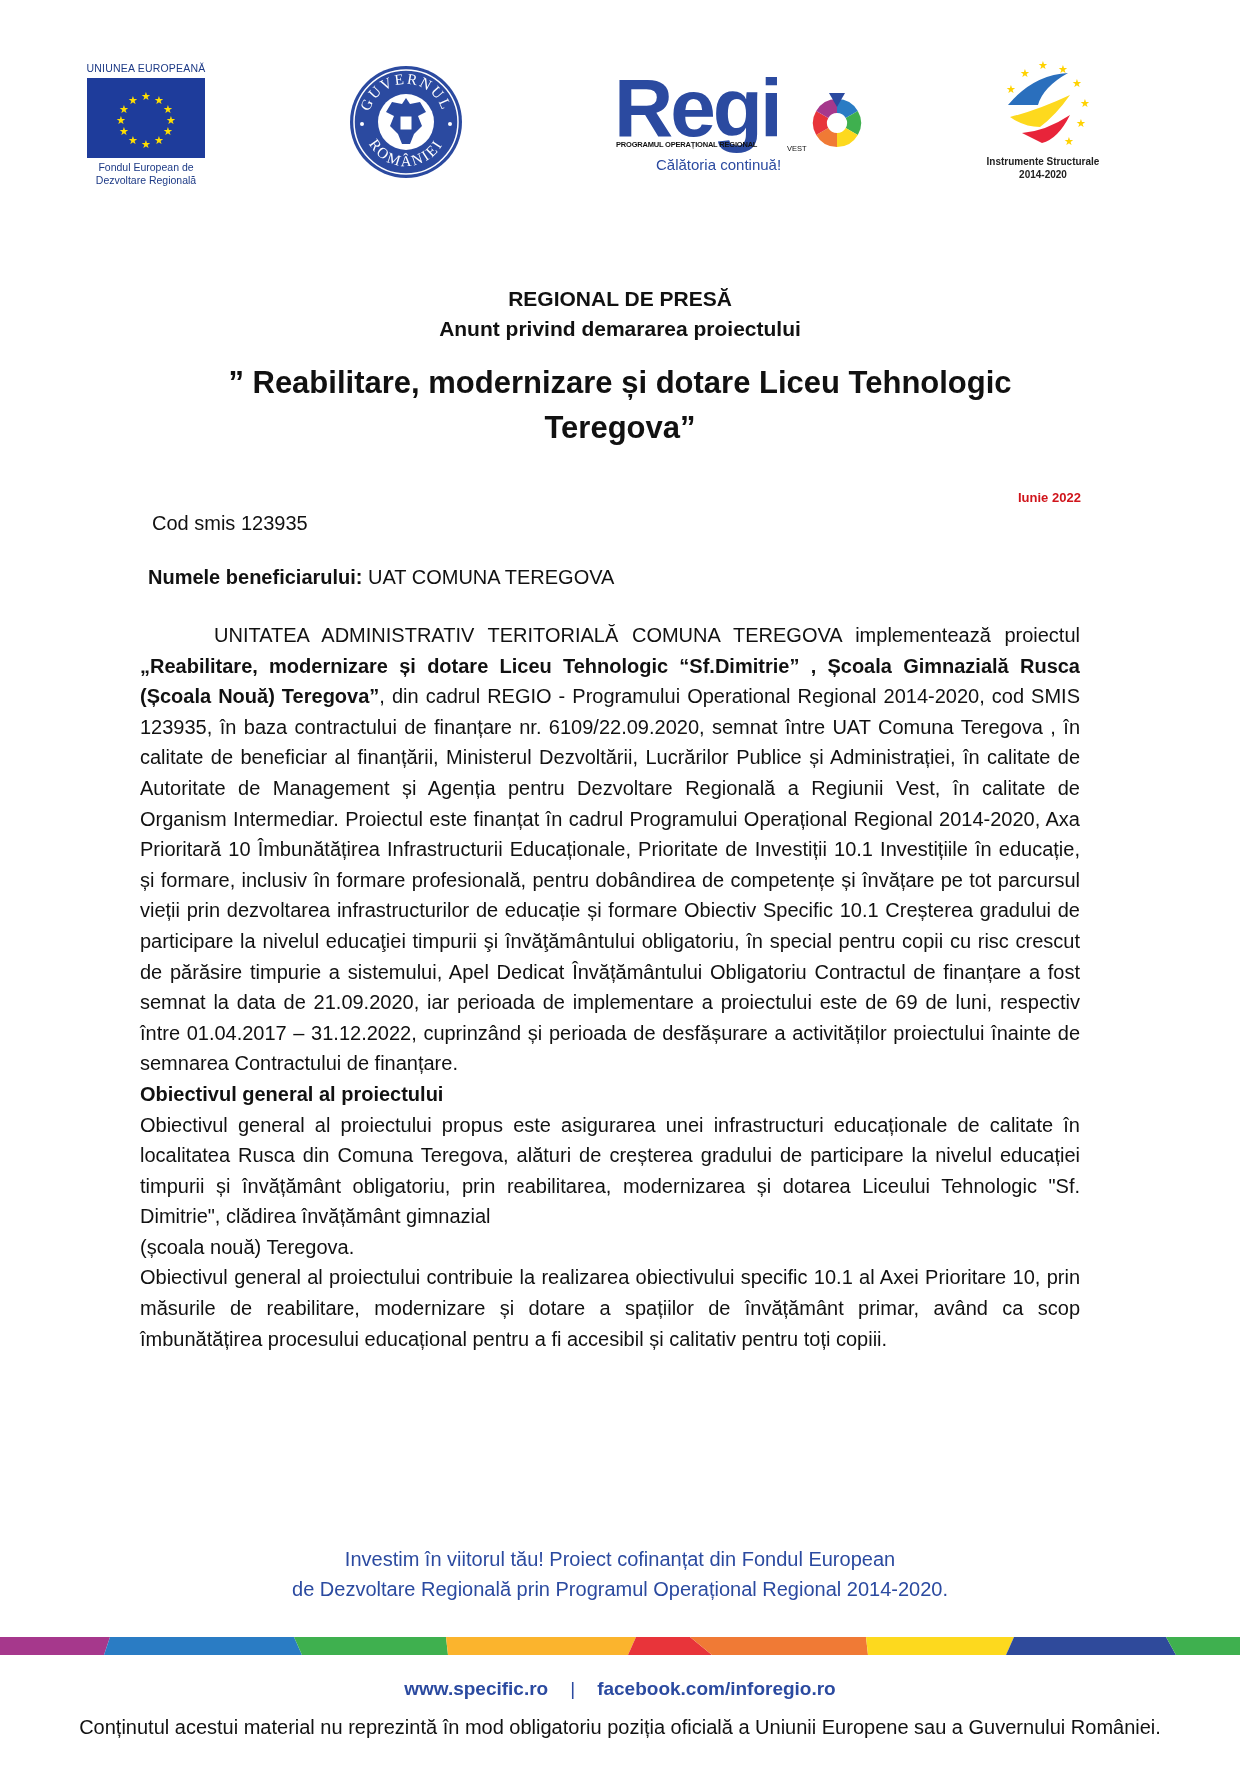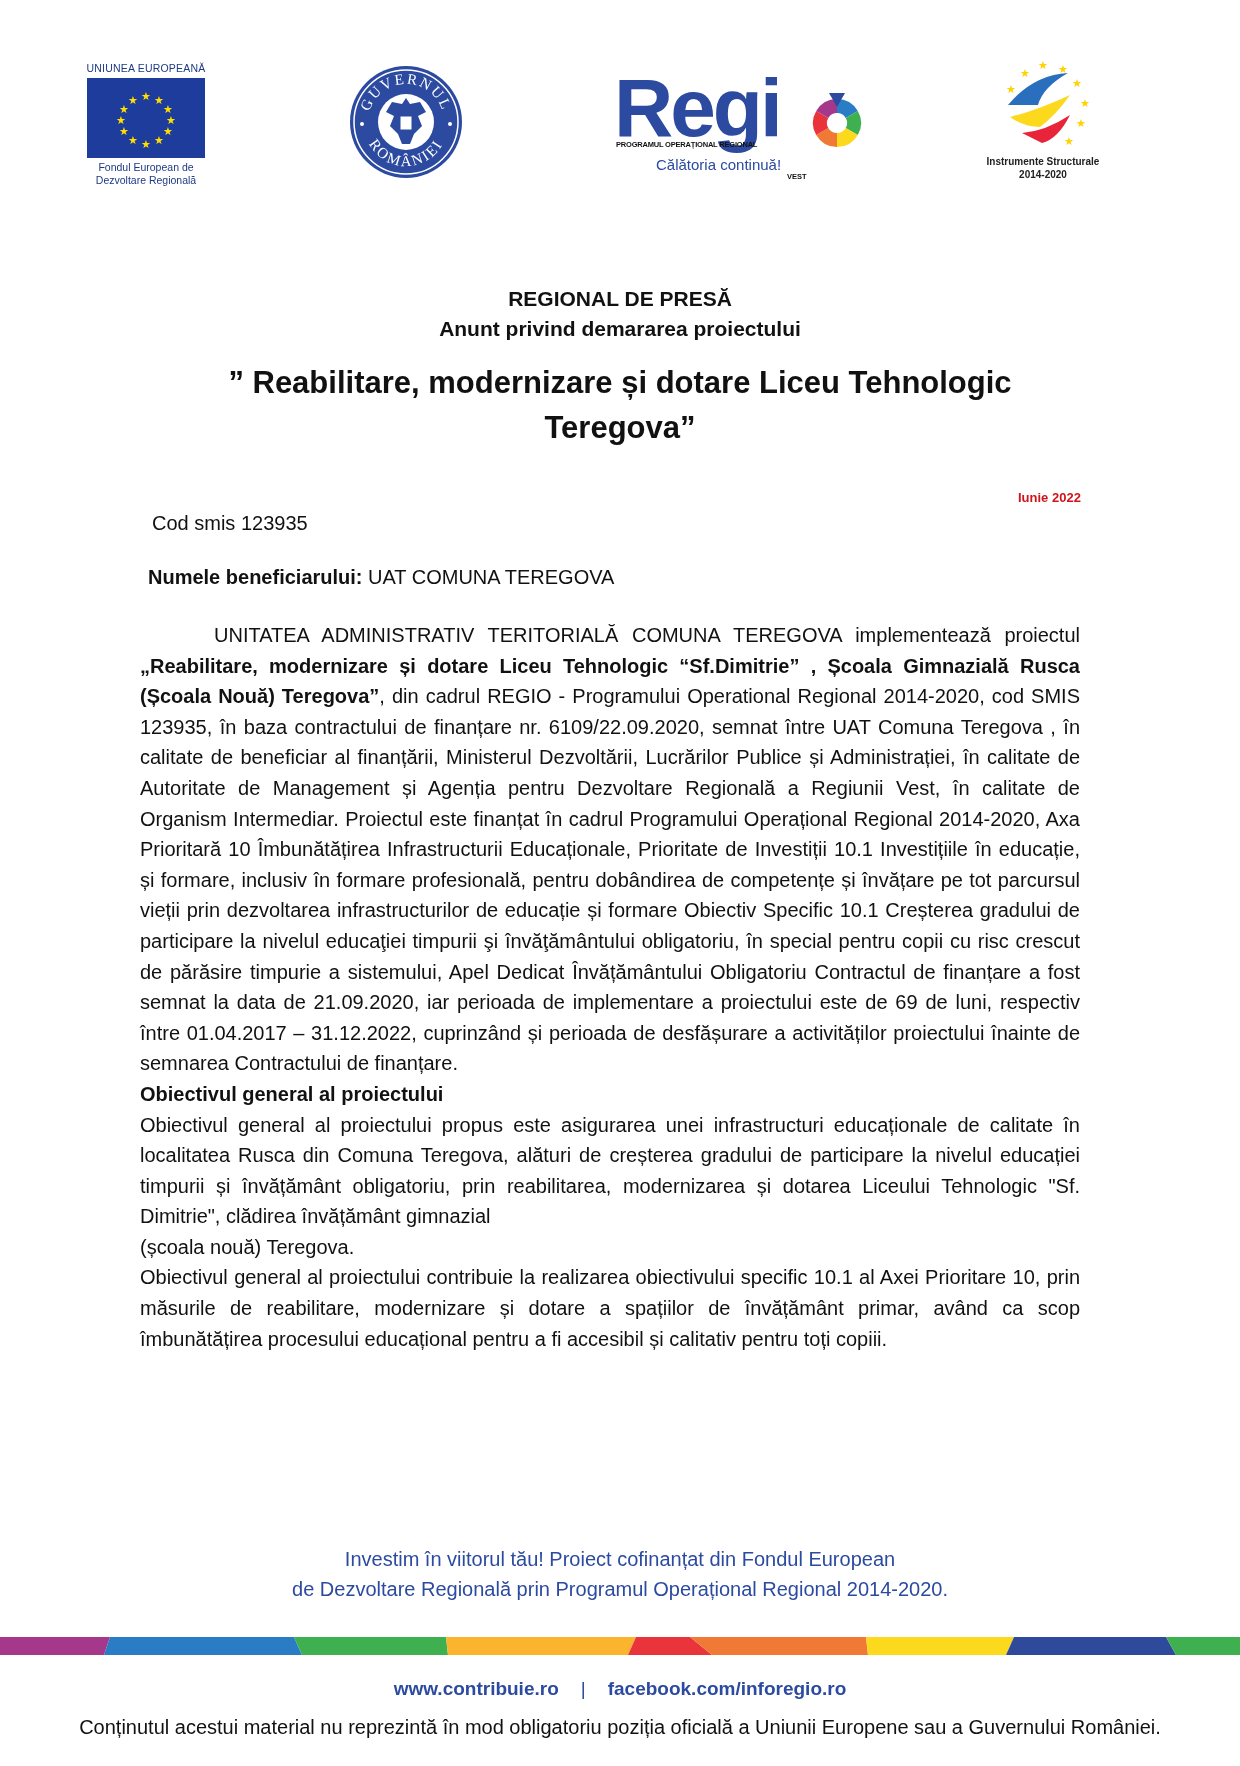--- a/index.html
+++ b/index.html
@@ -14,21 +14,21 @@
   .eu-flag svg { position: absolute; left: 0; top: 0; }
   .eu-bottom { font-size: 10.5px; color: #1d3a86; line-height: 13px; white-space: nowrap; }
 
   .gov-logo { left: 348px; top: 64px; width: 116px; height: 116px; }
 
   .regio-logo { left: 614px; top: 68px; width: 250px; height: 110px; }
   .regio-word { position: absolute; left: 0; top: -8px; font-size: 82px; font-weight: bold; color: #2b4aa0;
                 letter-spacing: -3px; font-family: "Liberation Sans", sans-serif; line-height: 96px; }
   .regio-wheel { position: absolute; left: 195px; top: 25px; }
   .regio-sub { position: absolute; left: 2px; top: 72px; font-size: 7.5px; font-weight: bold; color: #111; letter-spacing: -0.2px; white-space: nowrap; }
-  .regio-vest { position: absolute; left: 173px; top: 76px; font-size: 7.5px; font-weight: bold; color: #111; margin-top: 28px; }
+  .regio-vest { position: absolute; left: 173px; top: 76px; font-size: 7.5px; font-weight: normal; color: #111; }
   .regio-tag { position: absolute; left: 42px; top: 88px; font-size: 15px; color: #2b4aa0; white-space: nowrap; }
 
   .is-logo { left: 968px; top: 55px; width: 150px; text-align: center; }
   .is-graphic { width: 110px; height: 100px; margin: 0 auto; position: relative; }
   .is-text { font-size: 10px; font-weight: bold; color: #222; line-height: 13px; }
 
   
   .title-block { left: 140px; top: 284px; width: 960px; text-align: center; }
   .t1 { font-size: 21px; font-weight: bold; line-height: 30px; }
   .t2 { font-size: 21px; font-weight: bold; line-height: 30px; }
@@ -181,16 +181,16 @@
     <polygon points="446,0 636,0 628,18 448,18" fill="#fbb42d"></polygon>
     <polygon points="636,0 690,0 712,18 628,18" fill="#e8343a"></polygon>
     <polygon points="690,0 866,0 868,18 712,18" fill="#f07a35"></polygon>
     <polygon points="866,0 1014,0 1006,18 868,18" fill="#fdd91e"></polygon>
     <polygon points="1014,0 1166,0 1176,18 1006,18" fill="#2f4a9b"></polygon>
     <polygon points="1166,0 1240,0 1240,18 1176,18" fill="#3fb04f"></polygon>
   </svg>
 </div>
 
 <div class="abs links">
-  <span>www.contribuie.ro</span><span class="sep">|</span><span>facebook.com/inforegio.ro</span>
+  <span>www.specific.ro</span><span class="sep">|</span><span>facebook.com/inforegio.ro</span>
 </div>
 
 <div class="abs disclaimer">Conținutul acestui material nu reprezintă în mod obligatoriu poziția oficială a Uniunii Europene sau a Guvernului României.</div>
 
 </body></html>

